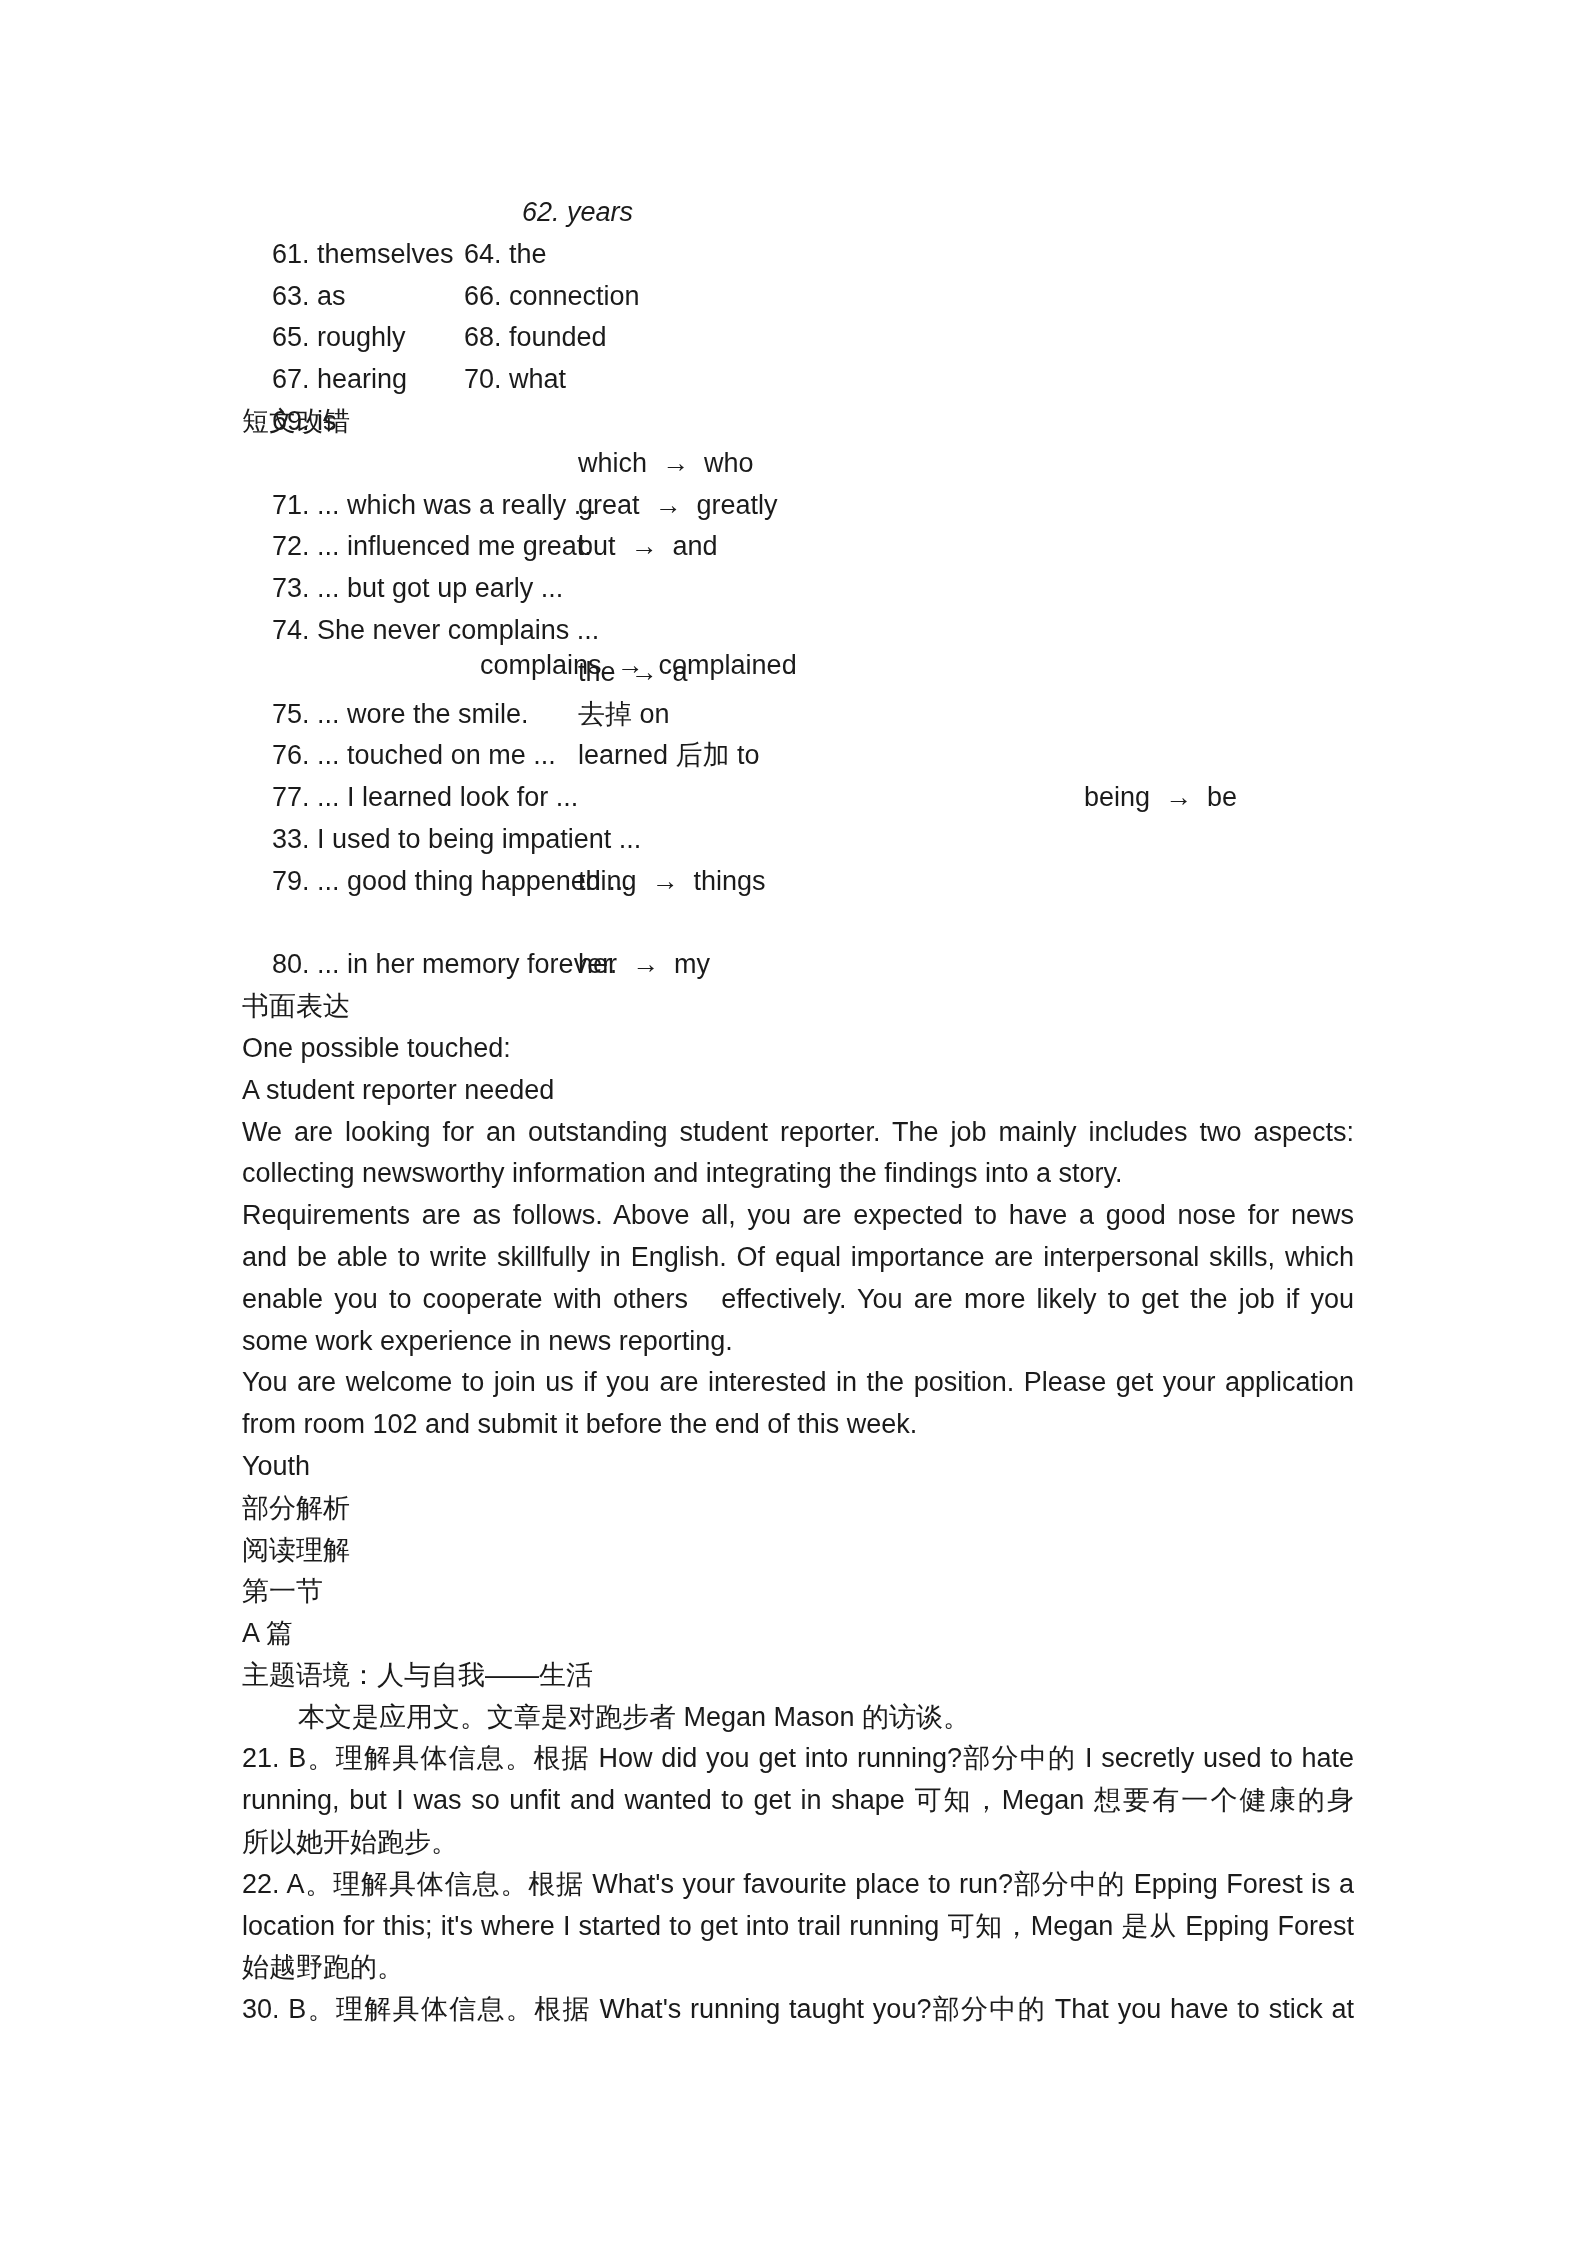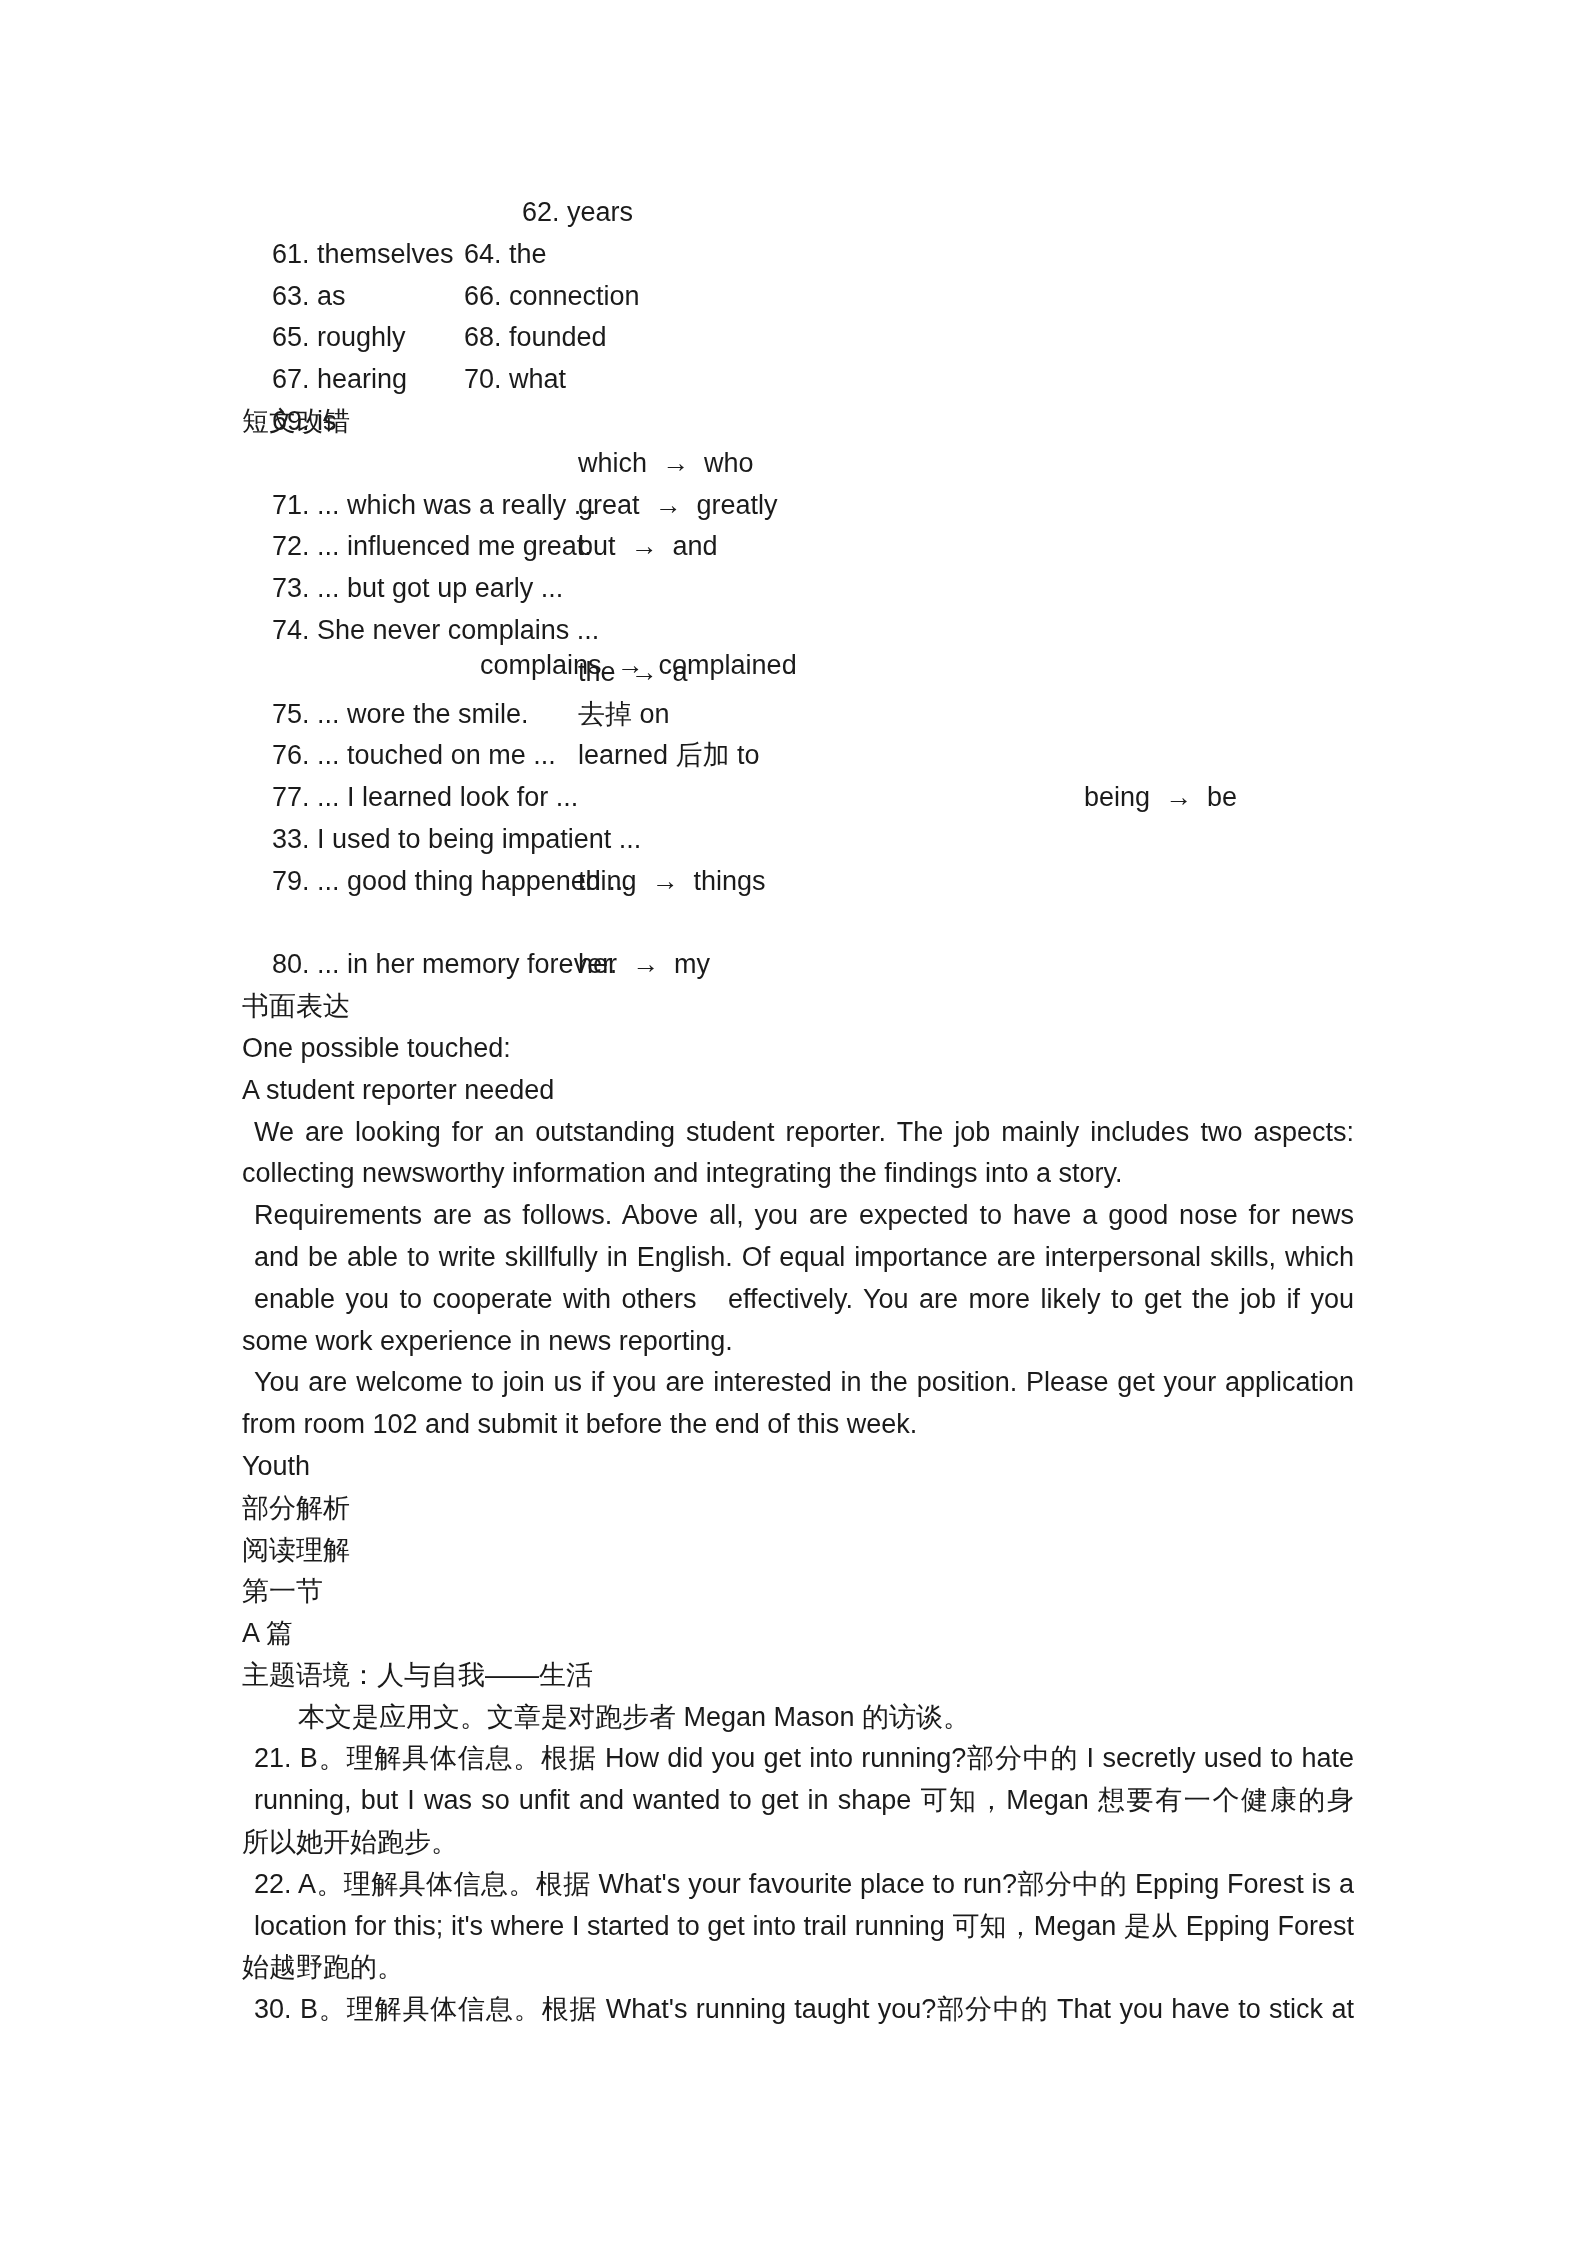--- a/index.html
+++ b/index.html
@@ -25,38 +25,37 @@
   .line {
     height: 41.8px;
     line-height: 41.8px;
     white-space: pre;
   }
   .jst {
     white-space: normal;
     text-align: justify;
     text-align-last: justify;
     overflow: hidden;
-    margin-left: 12px;
   }
   .rel { position: relative; }
   .ans {
     position: absolute;
     top: 0;
     white-space: pre;
     text-align: right;
   }
   .ax336 { left: 336px; }
   .ax238 { left: 238px; margin-top: 35px; }
   .ax842 { left: 842px; }
   .c2 {
     position: absolute;
     top: 0;
     white-space: pre;
   }
-  .cx280 { left: 280px; }
+  .cx280 { left: 280px; font-style: italic; }
   .cx222 { left: 222px; }
   .ind { padding-left: 56px; }
 </style>
 </head>
 <body>
 
 <div class="content">
 
   <div class="line rel">
     <span>61. themselves</span>

